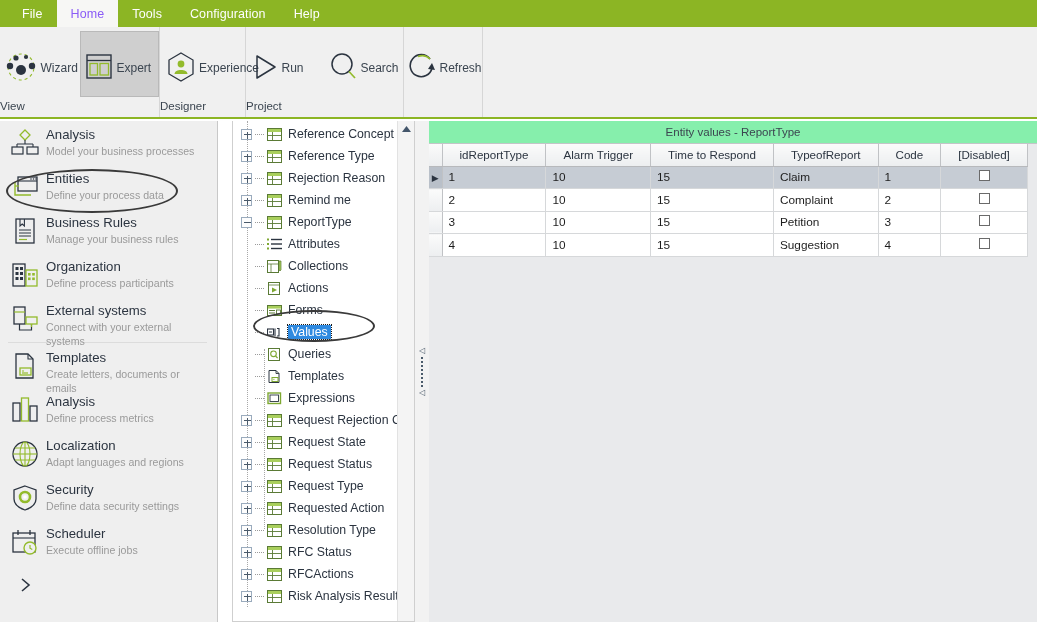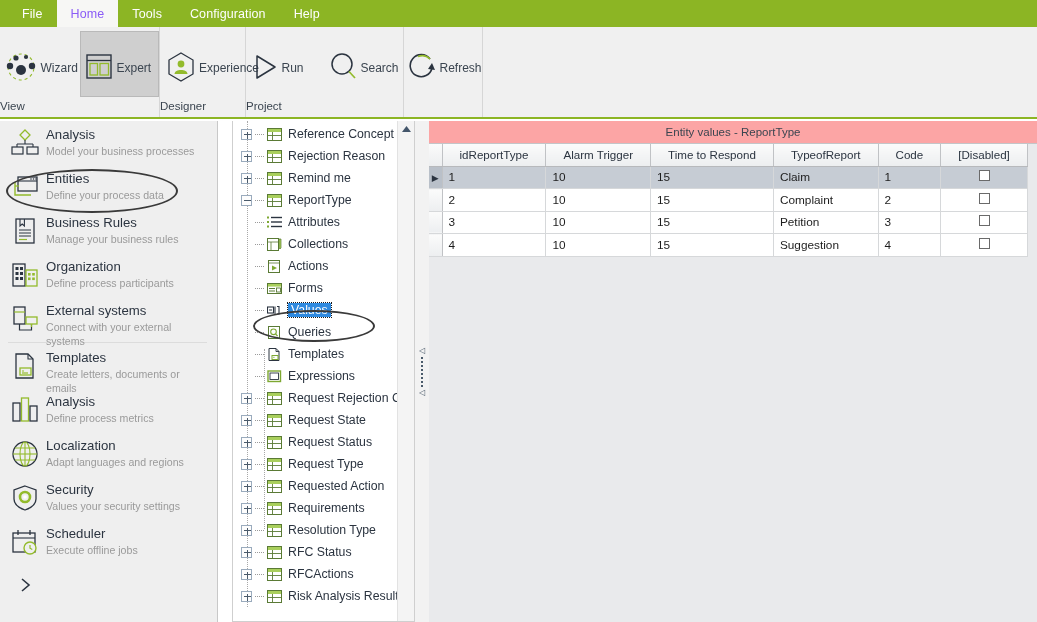--- a/index.html
+++ b/index.html
@@ -129,21 +129,21 @@
   .sp-grip { display: flex; flex-direction: column; align-items: center; gap: 2px; }
   .sp-dot { width: 2px; height: 2px; background: #4a5a6a; }
   .sp-ar { color: #4a5a6a; font-size: 8px; line-height: 8px; }
 
   
   .content {
     position: absolute; left: 429px; top: 121px; width: 608px; height: 501px;
     background: #e9eaec;
   }
   .content-header {
-    height: 23px; width: 100%; background: #fca5a5;
+    height: 23px; width: 100%; background: #86efac;
     border-bottom: 1px solid #c3c5c8;
     display: flex; align-items: center; justify-content: center;
     position: relative;
   }
   .content-title {
     font-size: 11.5px; color: #3b4550; position: absolute;
     left: 0; right: 0; text-align: center;
   }
 
   table.grid { border-collapse: collapse; table-layout: fixed; }
@@ -419,21 +419,21 @@
     <div class="sb-item">
       <div class="sb-ic">
         <svg width="30" height="30" viewBox="0 0 30 30">
           <path d="M15 3 L26 7 v9 c0 6-5 9-11 11 C9 25 4 22 4 16 V7 Z" fill="none" stroke="#2b3440" stroke-width="1.3"></path>
           <circle cx="15" cy="14" r="5" fill="none" stroke="#93bb2c" stroke-width="2.6"></circle>
           <circle cx="15" cy="14" r="1.8" fill="#ffffff"></circle>
         </svg>
       </div>
       <div class="sb-txt">
         <div class="sb-title">Security</div>
-        <div class="sb-sub">Values your security settings</div>
+        <div class="sb-sub">Define data security settings</div>
       </div>
     </div>
 
     <div class="sb-item">
       <div class="sb-ic">
         <svg width="30" height="30" viewBox="0 0 30 30">
           <rect x="3" y="6" width="22" height="19" fill="none" stroke="#2b3440" stroke-width="1.3"></rect>
           <line x1="3" y1="11" x2="25" y2="11" stroke="#2b3440" stroke-width="1.1"></line>
           <line x1="8" y1="3" x2="8" y2="8" stroke="#2b3440" stroke-width="1.3"></line>
           <line x1="20" y1="3" x2="20" y2="8" stroke="#2b3440" stroke-width="1.3"></line>
@@ -479,20 +479,33 @@
             <span class="texp plus"></span>
             <span class="tdots"></span>
             <span class="tic">
               <svg width="15" height="13" viewBox="0 0 15 13">
                 <rect x="0.5" y="0.5" width="14" height="12" fill="#fff" stroke="#5a7a35" stroke-width="1"></rect>
                 <rect x="1" y="1" width="13" height="3" fill="#a9cf5c"></rect>
                 <line x1="1" y1="7.5" x2="14" y2="7.5" stroke="#5a7a35" stroke-width="0.9"></line>
                 <line x1="5.5" y1="4" x2="5.5" y2="12" stroke="#5a7a35" stroke-width="0.9"></line>
               </svg>
             </span>
+            <span class="tlbl">Reference Type</span>
+          </div>
+          <div class="trow">
+            <span class="texp plus"></span>
+            <span class="tdots"></span>
+            <span class="tic">
+              <svg width="15" height="13" viewBox="0 0 15 13">
+                <rect x="0.5" y="0.5" width="14" height="12" fill="#fff" stroke="#5a7a35" stroke-width="1"></rect>
+                <rect x="1" y="1" width="13" height="3" fill="#a9cf5c"></rect>
+                <line x1="1" y1="7.5" x2="14" y2="7.5" stroke="#5a7a35" stroke-width="0.9"></line>
+                <line x1="5.5" y1="4" x2="5.5" y2="12" stroke="#5a7a35" stroke-width="0.9"></line>
+              </svg>
+            </span>
             <span class="tlbl">Rejection Reason</span>
           </div>
           <div class="trow">
             <span class="texp plus"></span>
             <span class="tdots"></span>
             <span class="tic">
               <svg width="15" height="13" viewBox="0 0 15 13">
                 <rect x="0.5" y="0.5" width="14" height="12" fill="#fff" stroke="#5a7a35" stroke-width="1"></rect>
                 <rect x="1" y="1" width="13" height="3" fill="#a9cf5c"></rect>
                 <line x1="1" y1="7.5" x2="14" y2="7.5" stroke="#5a7a35" stroke-width="0.9"></line>
@@ -674,33 +687,20 @@
             <span class="tdots"></span>
             <span class="tic">
               <svg width="15" height="13" viewBox="0 0 15 13">
                 <rect x="0.5" y="0.5" width="14" height="12" fill="#fff" stroke="#5a7a35" stroke-width="1"></rect>
                 <rect x="1" y="1" width="13" height="3" fill="#a9cf5c"></rect>
                 <line x1="1" y1="7.5" x2="14" y2="7.5" stroke="#5a7a35" stroke-width="0.9"></line>
                 <line x1="5.5" y1="4" x2="5.5" y2="12" stroke="#5a7a35" stroke-width="0.9"></line>
               </svg>
             </span>
             <span class="tlbl">Requested Action</span>
-          </div>
-          <div class="trow">
-            <span class="texp plus"></span>
-            <span class="tdots"></span>
-            <span class="tic">
-              <svg width="15" height="13" viewBox="0 0 15 13">
-                <rect x="0.5" y="0.5" width="14" height="12" fill="#fff" stroke="#5a7a35" stroke-width="1"></rect>
-                <rect x="1" y="1" width="13" height="3" fill="#a9cf5c"></rect>
-                <line x1="1" y1="7.5" x2="14" y2="7.5" stroke="#5a7a35" stroke-width="0.9"></line>
-                <line x1="5.5" y1="4" x2="5.5" y2="12" stroke="#5a7a35" stroke-width="0.9"></line>
-              </svg>
-            </span>
-            <span class="tlbl">Requirements</span>
           </div>
           <div class="trow">
             <span class="texp plus"></span>
             <span class="tdots"></span>
             <span class="tic">
               <svg width="15" height="13" viewBox="0 0 15 13">
                 <rect x="0.5" y="0.5" width="14" height="12" fill="#fff" stroke="#5a7a35" stroke-width="1"></rect>
                 <rect x="1" y="1" width="13" height="3" fill="#a9cf5c"></rect>
                 <line x1="1" y1="7.5" x2="14" y2="7.5" stroke="#5a7a35" stroke-width="0.9"></line>
                 <line x1="5.5" y1="4" x2="5.5" y2="12" stroke="#5a7a35" stroke-width="0.9"></line>

